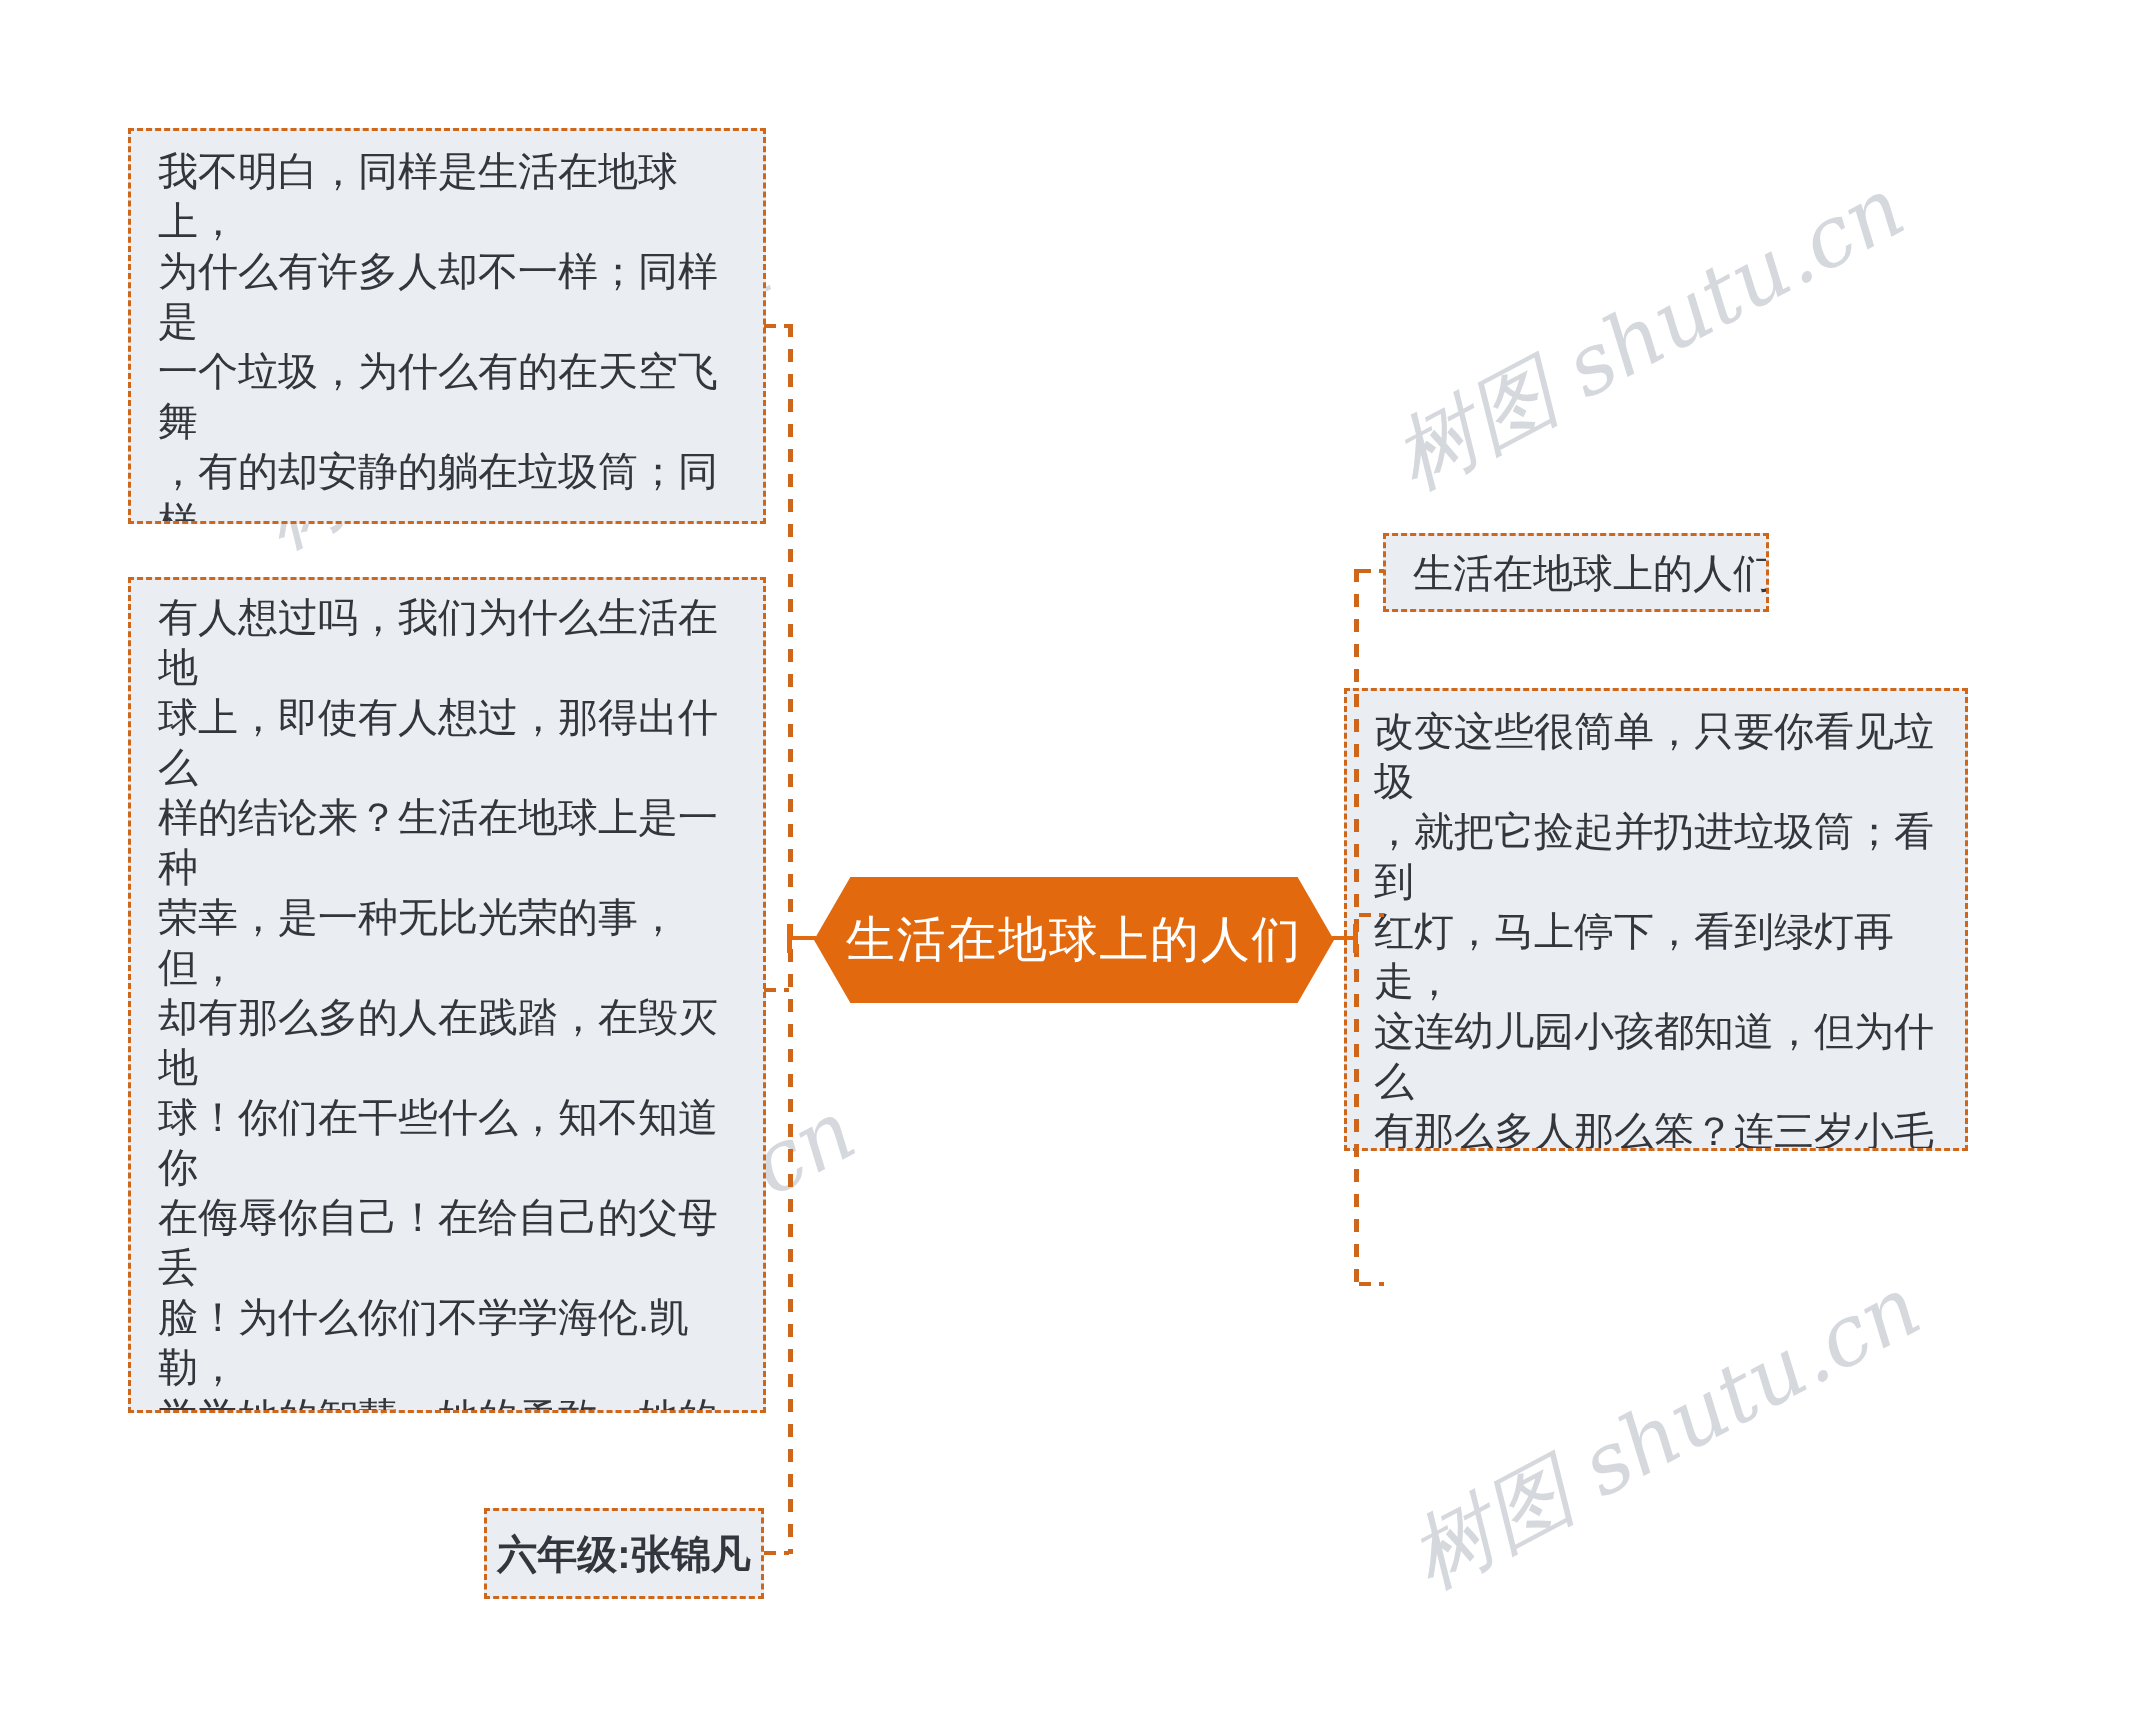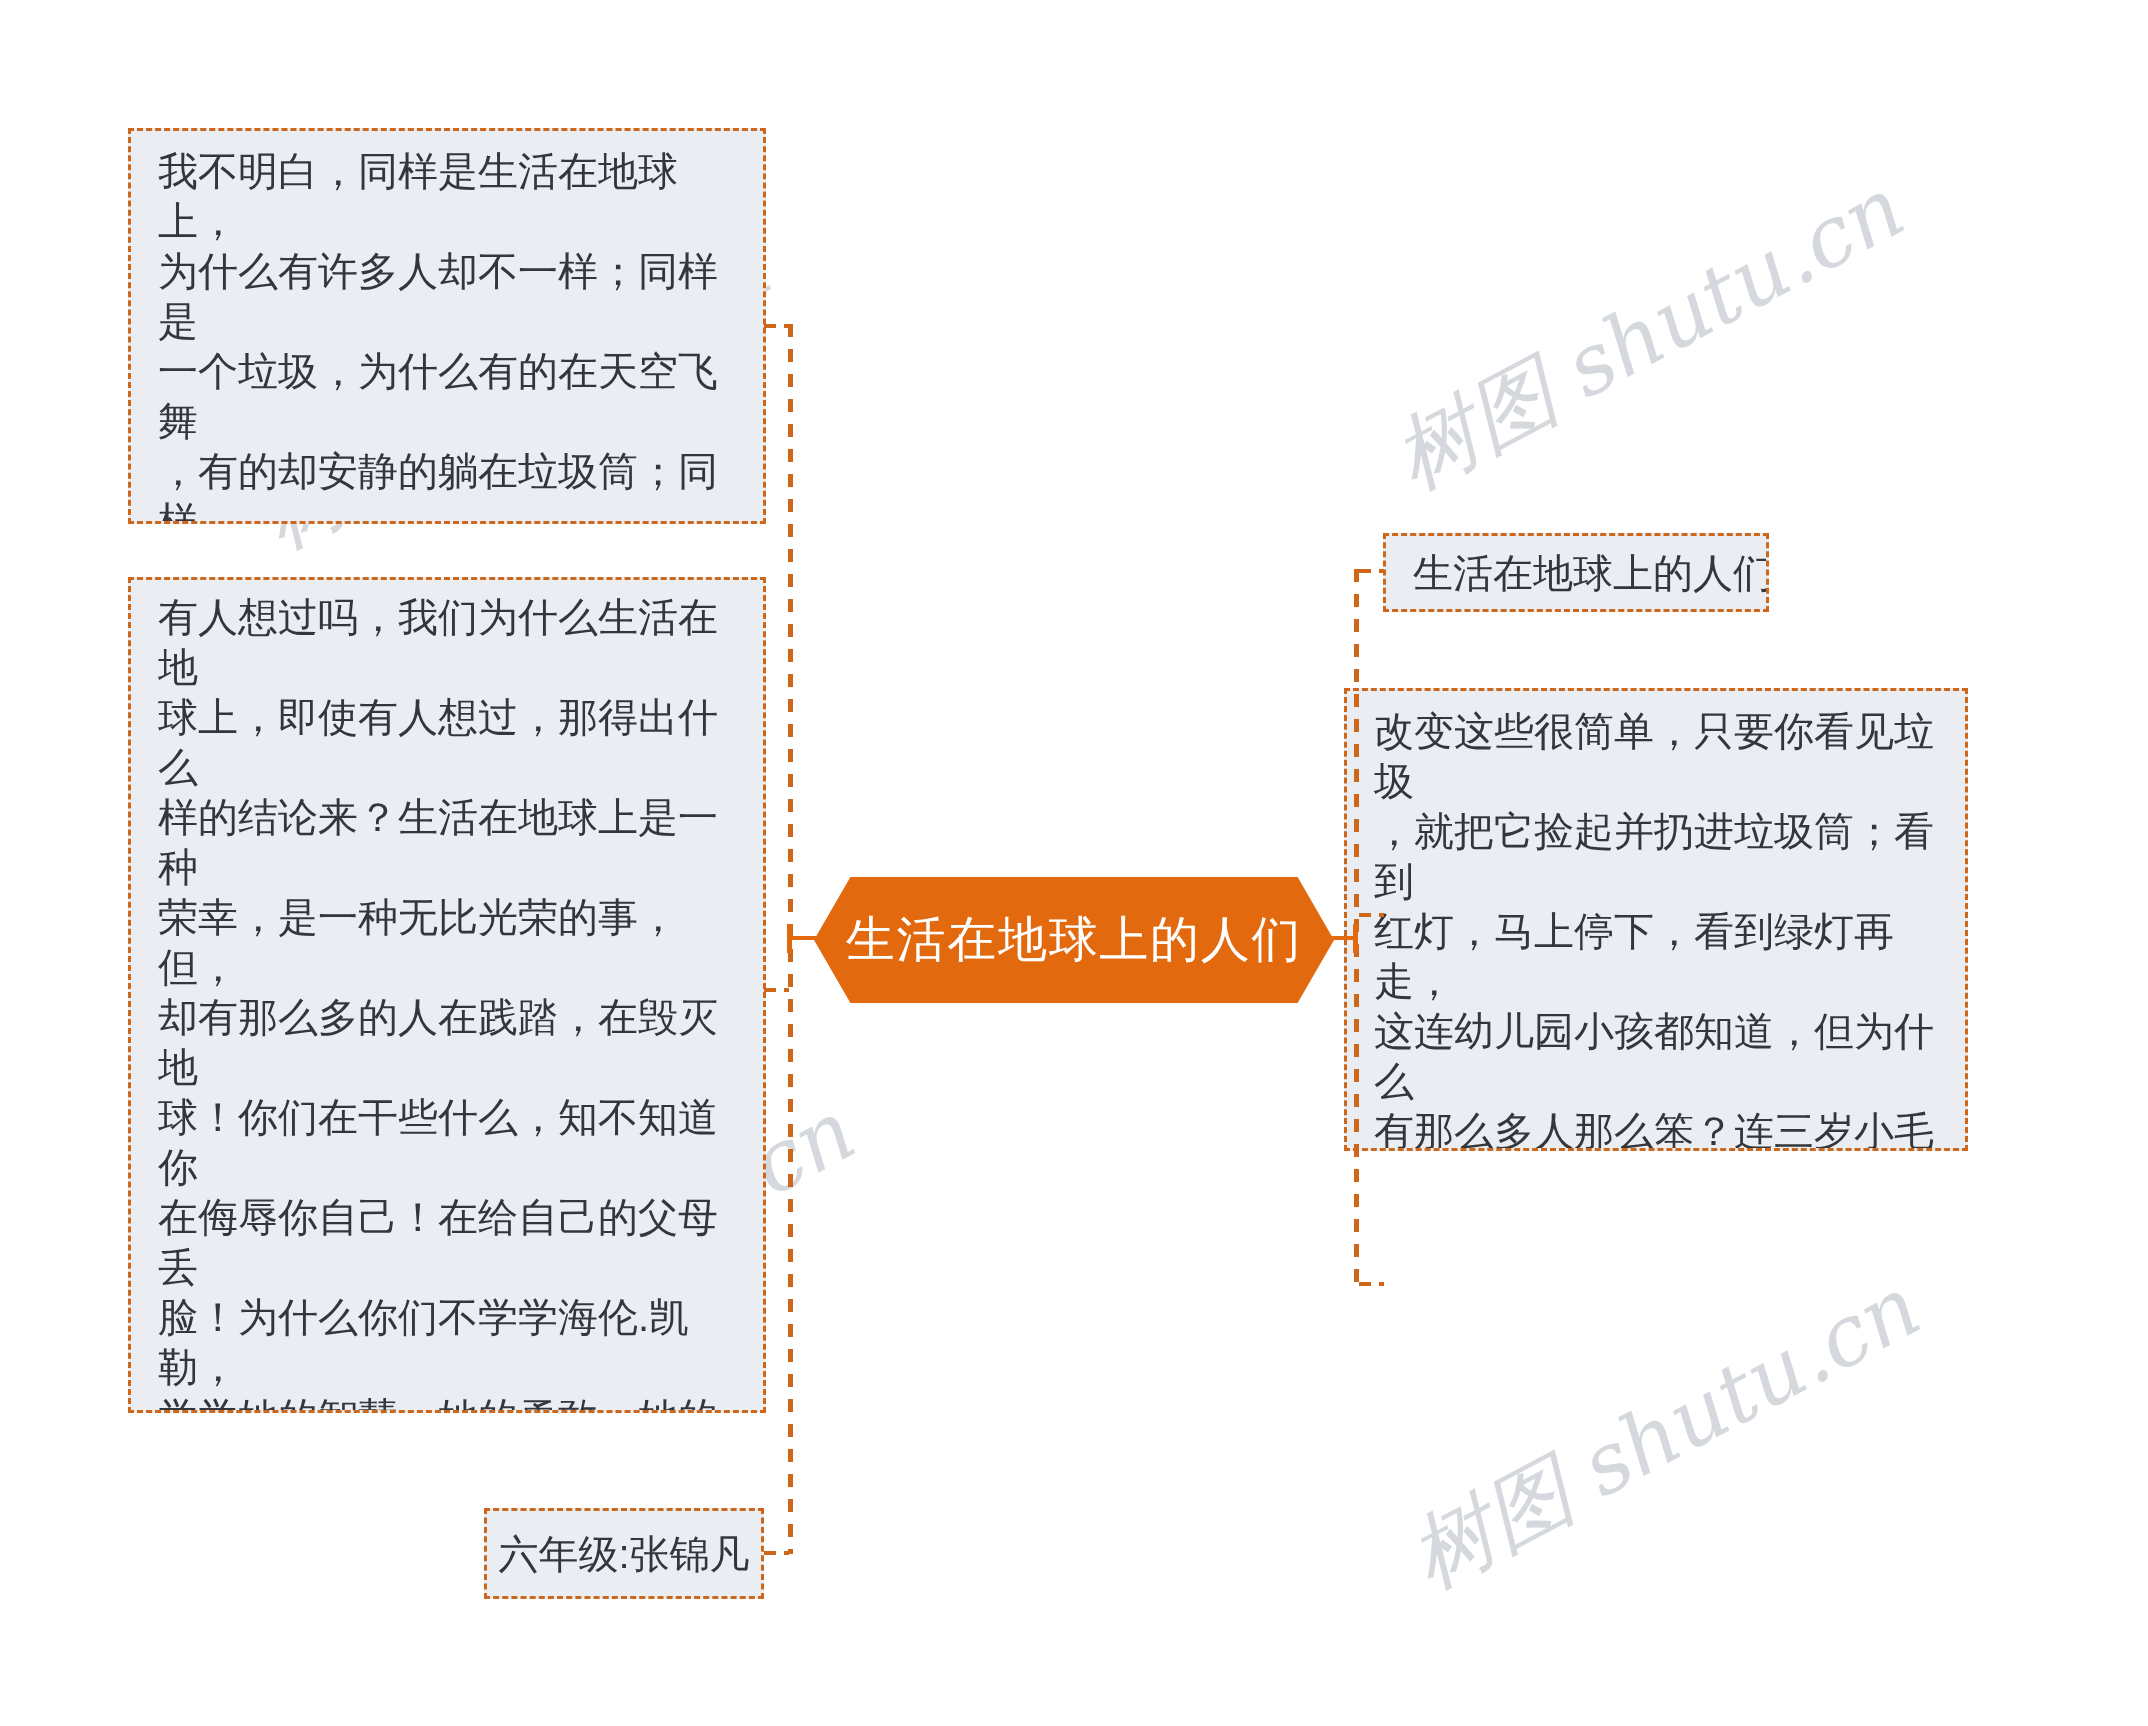--- a/index.html
+++ b/index.html
@@ -20,21 +20,21 @@
     position:absolute;box-sizing:border-box;
     background:#eaedf2;
     border:3.4px dashed #cf671a;
     color:#33373d;
     font-size:40px;line-height:50px;
     padding:15px 27px;
     white-space:pre-line;
     overflow:hidden;
   }
   .mbox.center-v{display:flex;align-items:center;white-space:nowrap;padding-top:0;padding-bottom:0;}
-  .mbox.center-all{display:flex;align-items:center;justify-content:center;white-space:nowrap;padding:0;}
+  .mbox.center-all{display:flex;align-items:center;justify-content:center;white-space:nowrap;padding:0;font-weight:bold;}
   
   .node{
     position:absolute;left:814px;top:877px;width:520px;height:126px;
     background:#e2690e;
     clip-path:polygon(0 50%,7% 0,93% 0,100% 50%,93% 100%,7% 100%);
     display:flex;align-items:center;justify-content:center;
     color:#ffffff;font-size:49px;letter-spacing:1.7px;white-space:nowrap;
   }
   
   .dashv{position:absolute;width:5px;background:repeating-linear-gradient(180deg,#cf671a 0 13.4px,transparent 13.4px 25px);}

